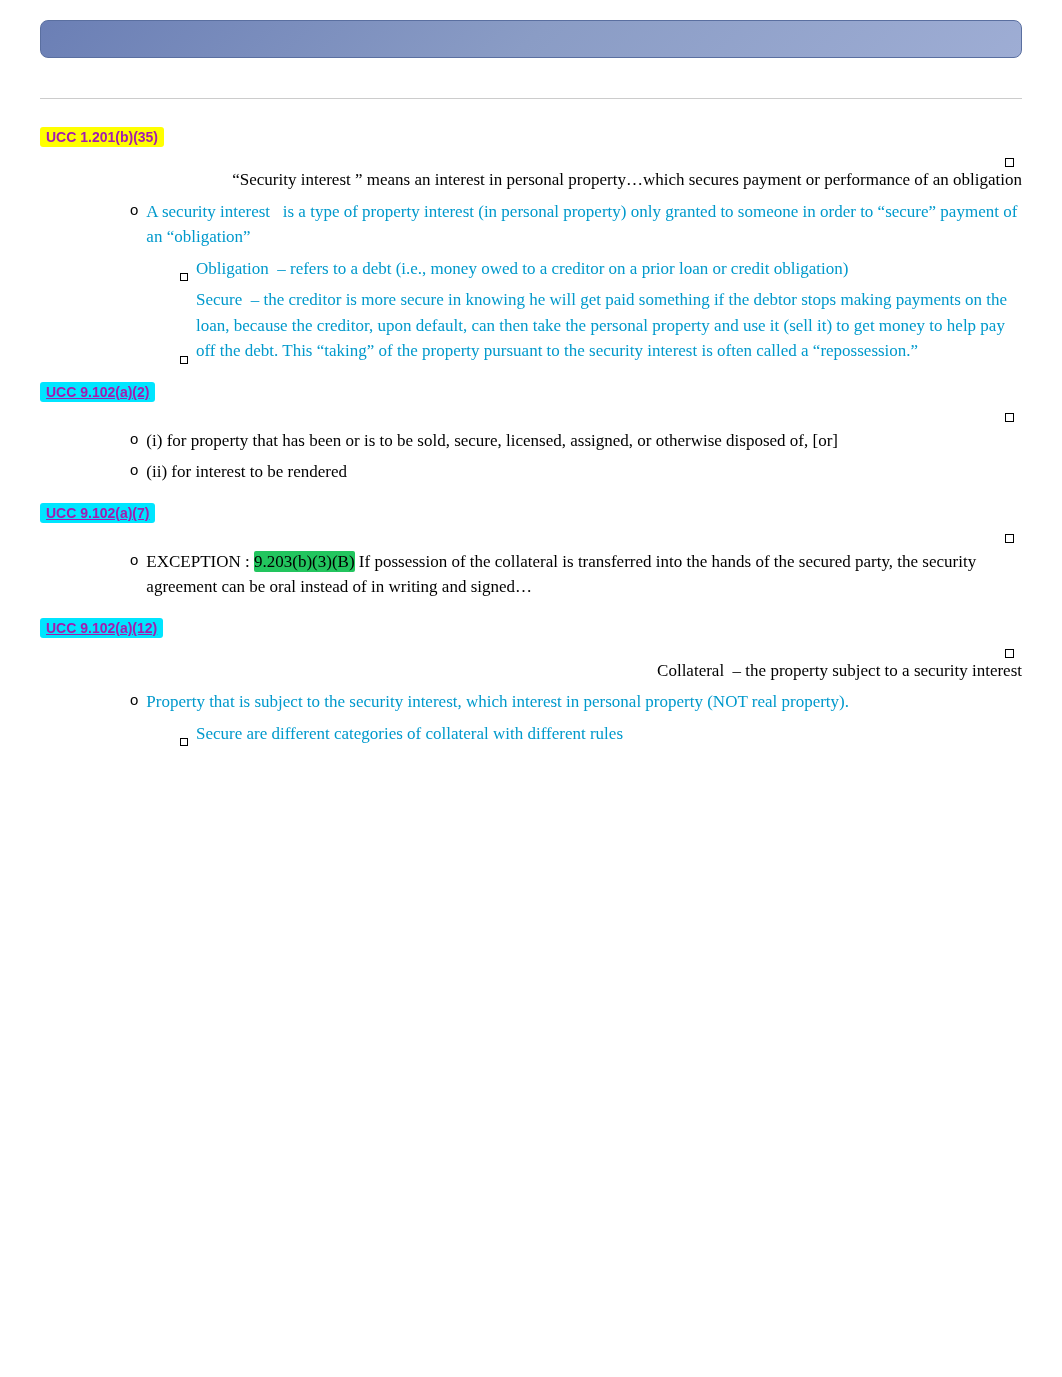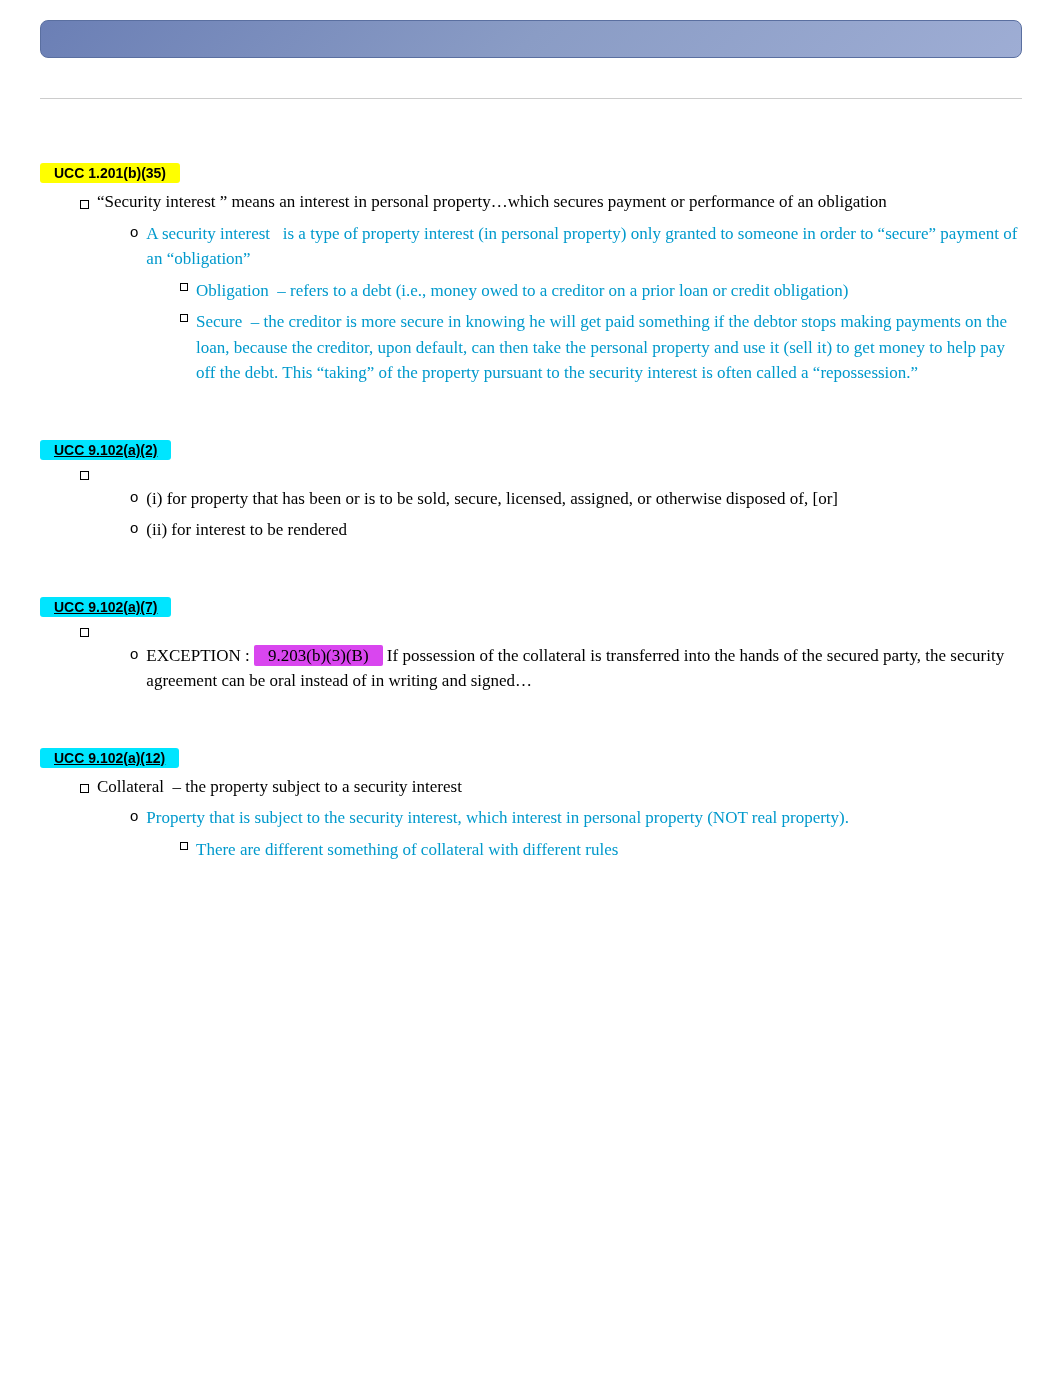--- a/index.html
+++ b/index.html
@@ -48,44 +48,44 @@
       font-family: 'Times New Roman', Times, serif;
     }
 
     .section {
       margin-bottom: 18px;
     }
 
     .ucc-tag {
       display: inline-block;
       background: #ffff00;
-      color: #000000;
+      color: #a21caf;
       font-family: Arial, sans-serif;
       font-size: 14px;
       font-weight: bold;
-      padding: 2px 14px;
+      padding: 2px 6px;
       border-radius: 3px;
       margin-bottom: 6px;
-      margin-top: 36px;
     }
 
     .ucc-tag-cyan {
       background: #00e5ff;
       text-decoration: underline;
     }
 
     .bullet-level-1 {
       margin-left: 40px;
       margin-bottom: 8px;
     }
 
     .bullet-level-1 > .bullet-item {
       display: flex;
-      align-items: center;
-      margin-bottom: 6px;
+      align-items: flex-end;
+      margin-bottom: 6px;
+      flex-direction: column;
     }
 
     .bullet-text {
       font-size: 17px;
       line-height: 1.5;
       color: #000000;
     }
 
     .bullet-level-2 {
       margin-left: 50px;
@@ -98,31 +98,31 @@
       margin-bottom: 6px;
     }
 
     .bullet-level-3 {
       margin-left: 50px;
       margin-top: 6px;
     }
 
     .bullet-level-3 > .bullet-item {
       display: flex;
-      align-items: flex-start;
+      align-items: flex-end;
       margin-bottom: 6px;
     }
 
     .text-cyan {
       color: #0099cc;
     }
 
     .highlight-cyan {
-      background: #d946ef;
-      padding: 1px 14px;
+      background: #22c55e;
+      padding: 1px 0;
       border-radius: 2px;
     }
 
     .o-marker {
       font-family: Arial, sans-serif;
       font-size: 15px;
       color: #000000;
       margin-right: 8px;
       margin-top: 2px;
       flex-shrink: 0;
@@ -220,20 +220,20 @@
             <span class="bullet-text"><span>Collateral&nbsp; – the property subject to a security interest</span></span>
           </div>
           <div class="bullet-level-2">
             <div class="bullet-item">
               <span class="o-marker">o</span>
               <span class="bullet-text"><span class="text-cyan">Property that is subject to the security interest, which interest in personal property (NOT real property).</span></span>
             </div>
             <div class="bullet-level-3">
               <div class="bullet-item">
                 <span class="square-marker-small"></span>
-                <span class="bullet-text"><span class="text-cyan">There are different something of collateral with different rules</span></span>
+                <span class="bullet-text"><span class="text-cyan">Secure are different categories of collateral with different rules</span></span>
               </div>
             </div>
           </div>
         </div></div>
     </div>
 
 </div>
 
 </body></html>

